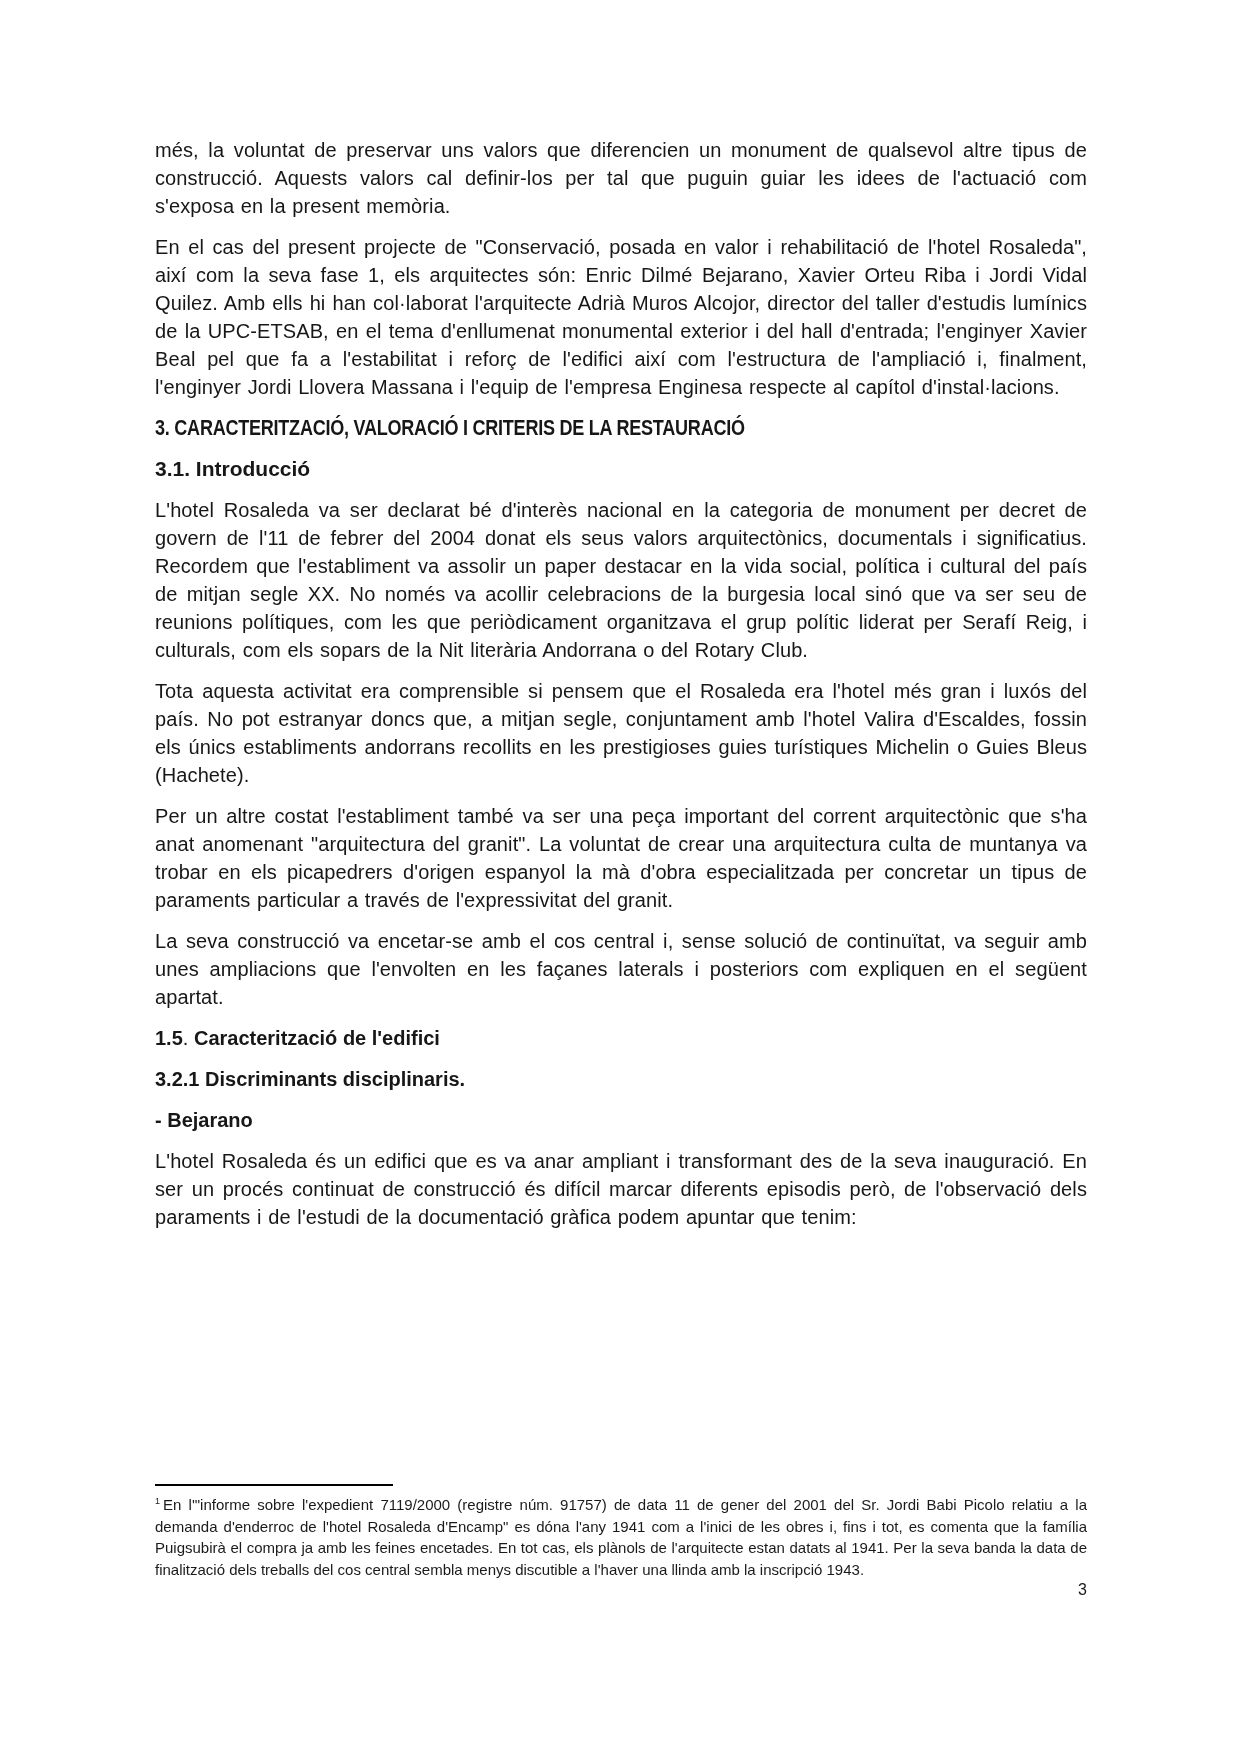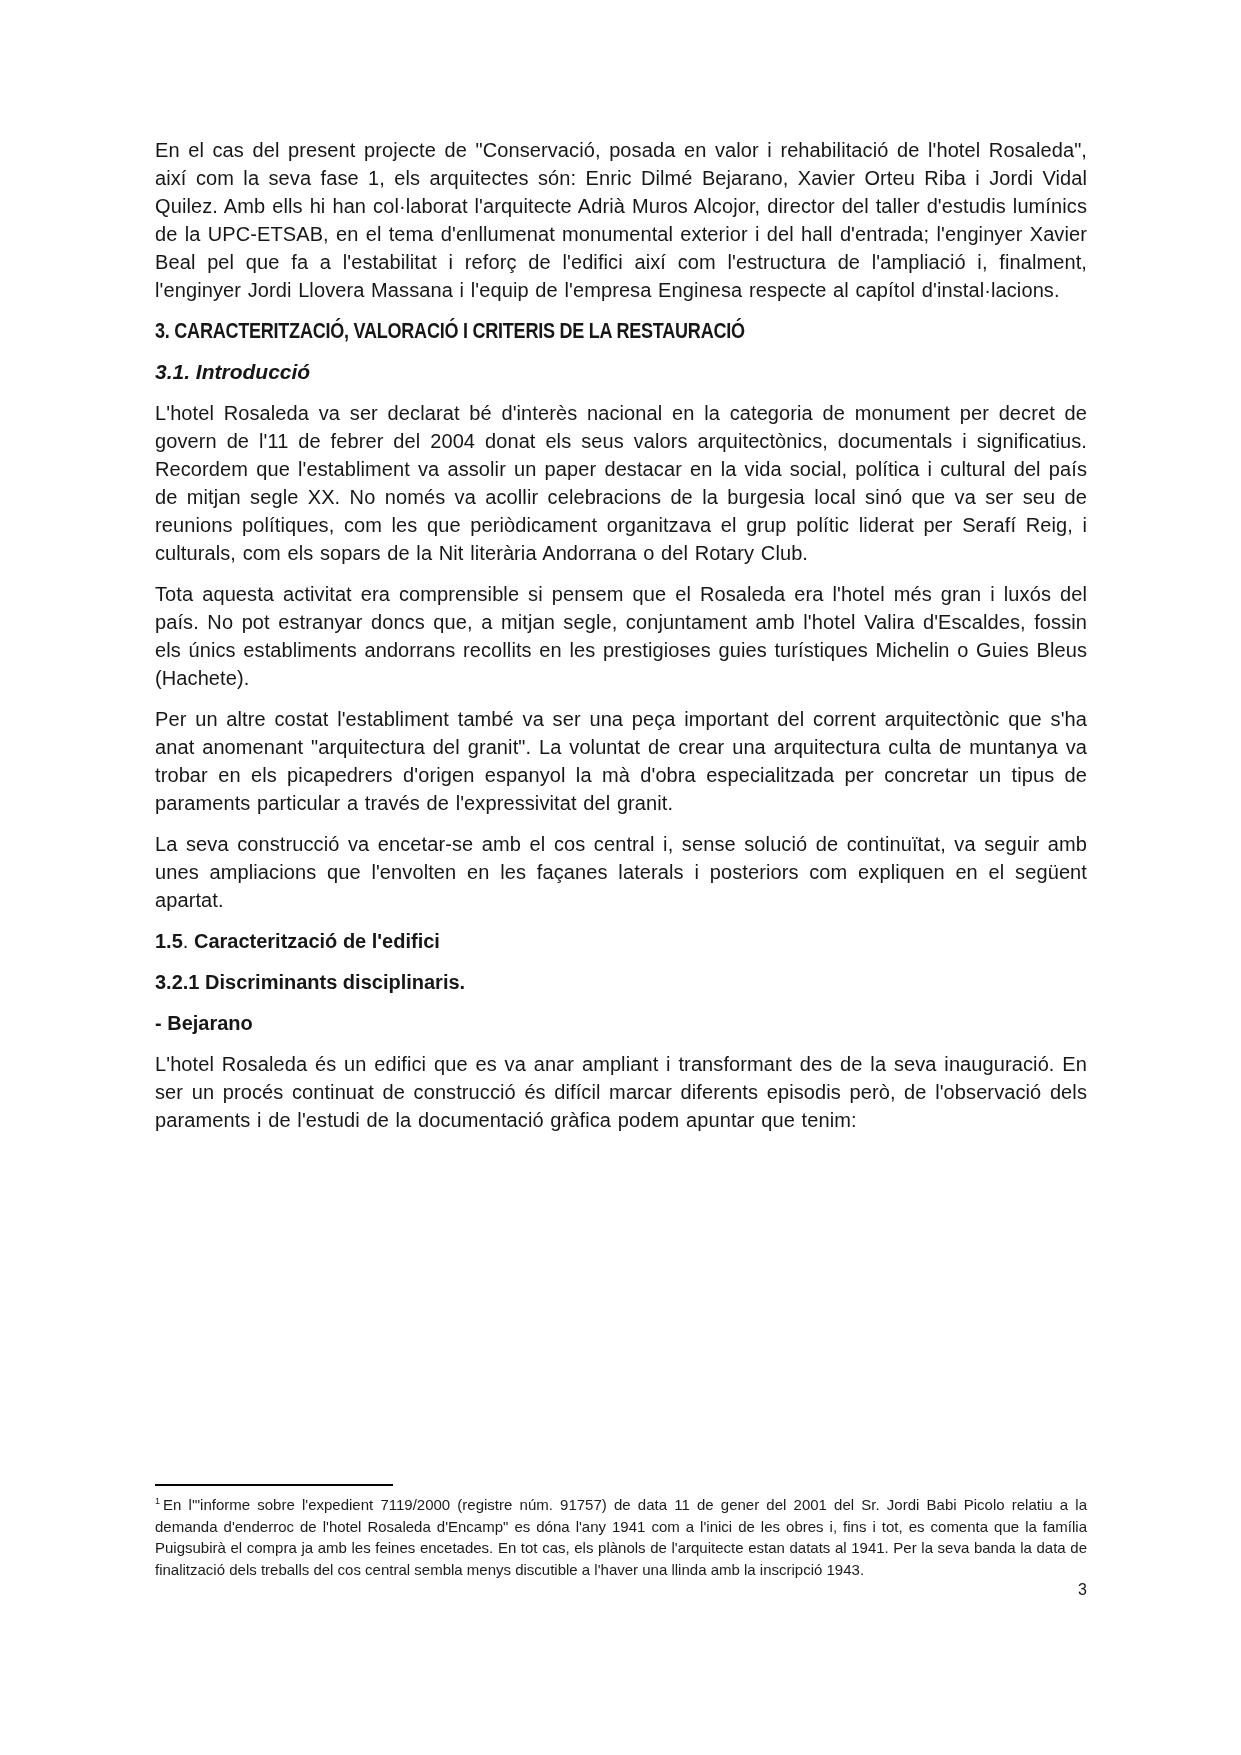--- a/index.html
+++ b/index.html
@@ -28,21 +28,20 @@
     font-weight:bold;
     letter-spacing:-0.3px;
     transform:scaleX(0.82);
     transform-origin:left center;
     white-space:nowrap;
   }
   .h-sub {
     margin:0 0 13px 0;
     font-size:21px; line-height:28px;
     font-weight:bold;
-    font-style:italic;
   }
   .h-plain {
     margin:0 0 13px 0;
     font-size:20px; line-height:28px;
     font-weight:bold;
   }
   .h-plain .thin { font-weight:normal; }
   .sup {
     font-size:60%;
     vertical-align:super;
@@ -68,20 +67,21 @@
     font-size:16px; line-height:20px;
   }
 </style>
 </head>
 <body>
 
 <div class="page">
 
   <div class="content">
 
+    <p class="body">més, la voluntat de preservar uns valors que diferencien un monument de qualsevol altre tipus de construcció. Aquests valors cal definir-los per tal que puguin guiar les idees de l'actuació com s'exposa en la present memòria.</p>
 
     <p class="body">En el cas del present projecte de "Conservació, posada en valor i rehabilitació de l'hotel Rosaleda", així com la seva fase 1, els arquitectes són: Enric Dilmé Bejarano, Xavier Orteu Riba i Jordi Vidal Quilez. Amb ells hi han col·laborat l'arquitecte Adrià Muros Alcojor, director del taller d'estudis lumínics de la UPC-ETSAB, en el tema d'enllumenat monumental exterior i del hall d'entrada; l'enginyer Xavier Beal pel que fa a l'estabilitat i reforç de l'edifici així com l'estructura de l'ampliació i, finalment, l'enginyer Jordi Llovera Massana i l'equip de l'empresa Enginesa respecte al capítol d'instal·lacions.</p>
 
     <h2 class="h-caps">3. CARACTERITZACIÓ, VALORACIÓ I CRITERIS DE LA RESTAURACIÓ</h2>
 
     <h3 class="h-sub">3.1. Introducció</h3>
 
     <p class="body">L'hotel Rosaleda va ser declarat bé d'interès nacional en la categoria de monument per decret de govern de l'11 de febrer del 2004 donat els seus valors arquitectònics, documentals i significatius. Recordem que l'establiment va assolir un paper destacar en la vida social, política i cultural del país de mitjan segle XX. No només va acollir celebracions de la burgesia local sinó que va ser seu de reunions polítiques, com les que periòdicament organitzava el grup polític liderat per Serafí Reig, i culturals, com els sopars de la Nit literària Andorrana o del Rotary Club.</p>
 
     <p class="body">Tota aquesta activitat era comprensible si pensem que el Rosaleda era l'hotel més gran i luxós del país. No pot estranyar doncs que, a mitjan segle, conjuntament amb l'hotel Valira d'Escaldes, fossin els únics establiments andorrans recollits en les prestigioses guies turístiques Michelin o Guies Bleus (Hachete).</p>

